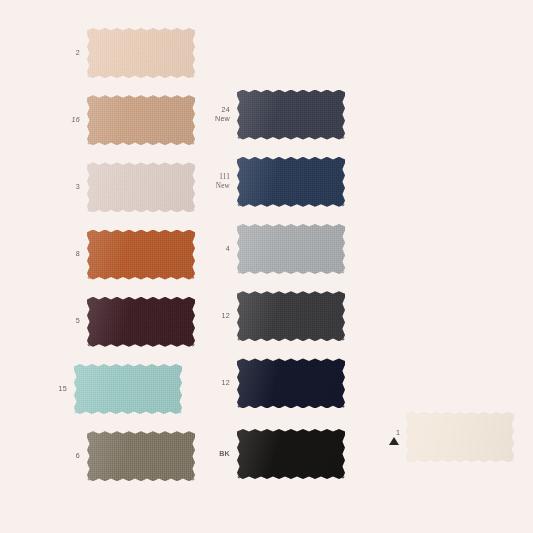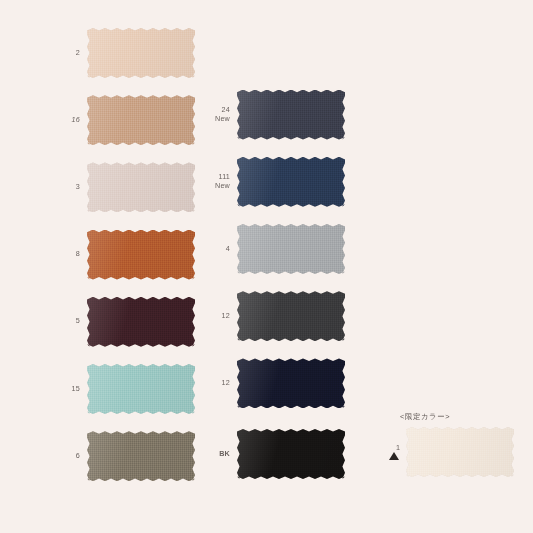--- a/index.html
+++ b/index.html
@@ -94,21 +94,20 @@
 </head>
 <body style="background: rgb(247, 240, 236);">
 
 <div id="card" style="background: rgb(247, 240, 236);">
 
   <div id="col-left"></div>
 
   <div id="col-right"></div>
 
   <div id="limited-section" style="left:374px;top:412px;">
-    <div id="limited-heading">&lt;限定カラー&gt;</div>
     <div id="limited-row">
       <div class="limited-label-box">
         <span class="num">1</span>
         <span class="tri-icon"></span>
       </div>
       <div class="swatch-wrap">
         <div class="swatch" id="limited-swatch" style="background: rgb(243, 232, 220); mask: none; clip-path: polygon(0px 2.6px, 6px 0px, 12px 2.6px, 18px 0px, 24px 2.6px, 30px 0px, 36px 2.6px, 42px 0px, 48px 2.6px, 54px 0px, 60px 2.6px, 66px 0px, 72px 2.6px, 78px 0px, 84px 2.6px, 90px 0px, 96px 2.6px, 102px 0px, 108px 2.6px, 108px 6.25px, 105.4px 12.5px, 108px 18.75px, 105.4px 25px, 108px 31.25px, 105.4px 37.5px, 108px 43.75px, 105.4px 50px, 108px 47.4px, 102px 50px, 96px 47.4px, 90px 50px, 84px 47.4px, 78px 50px, 72px 47.4px, 66px 50px, 60px 47.4px, 54px 50px, 48px 47.4px, 42px 50px, 36px 47.4px, 30px 50px, 24px 47.4px, 18px 50px, 12px 47.4px, 6px 50px, 0px 47.4px, 2.6px 50px, 0px 43.75px, 2.6px 37.5px, 0px 31.25px, 2.6px 25px, 0px 18.75px, 2.6px 12.5px, 0px 6.25px);">
           <div class="weave"></div>
           <div class="sheen"></div>
         </div>
@@ -154,21 +153,21 @@
     </div>
     <div class="swatch-row" style="left: 54px; top: 296.8px;">
       <div class="swatch-label">5</div>
       <div class="swatch-wrap">
         <div class="swatch" style="background: rgb(61, 31, 38); mask: none; clip-path: polygon(0px 2.6px, 6px 0px, 12px 2.6px, 18px 0px, 24px 2.6px, 30px 0px, 36px 2.6px, 42px 0px, 48px 2.6px, 54px 0px, 60px 2.6px, 66px 0px, 72px 2.6px, 78px 0px, 84px 2.6px, 90px 0px, 96px 2.6px, 102px 0px, 108px 2.6px, 108px 6.25px, 105.4px 12.5px, 108px 18.75px, 105.4px 25px, 108px 31.25px, 105.4px 37.5px, 108px 43.75px, 105.4px 50px, 108px 47.4px, 102px 50px, 96px 47.4px, 90px 50px, 84px 47.4px, 78px 50px, 72px 47.4px, 66px 50px, 60px 47.4px, 54px 50px, 48px 47.4px, 42px 50px, 36px 47.4px, 30px 50px, 24px 47.4px, 18px 50px, 12px 47.4px, 6px 50px, 0px 47.4px, 2.6px 50px, 0px 43.75px, 2.6px 37.5px, 0px 31.25px, 2.6px 25px, 0px 18.75px, 2.6px 12.5px, 0px 6.25px);">
           <div class="weave"></div>
           <div class="sheen"></div>
         </div>
       </div>
     </div>
-    <div class="swatch-row" style="left: 54px; top: 364px;">
+    <div class="swatch-row" style="left: 41px; top: 364px;">
       <div class="swatch-label">15</div>
       <div class="swatch-wrap">
         <div class="swatch" style="background: rgb(154, 200, 195); mask: none; clip-path: polygon(0px 2.6px, 6px 0px, 12px 2.6px, 18px 0px, 24px 2.6px, 30px 0px, 36px 2.6px, 42px 0px, 48px 2.6px, 54px 0px, 60px 2.6px, 66px 0px, 72px 2.6px, 78px 0px, 84px 2.6px, 90px 0px, 96px 2.6px, 102px 0px, 108px 2.6px, 108px 6.25px, 105.4px 12.5px, 108px 18.75px, 105.4px 25px, 108px 31.25px, 105.4px 37.5px, 108px 43.75px, 105.4px 50px, 108px 47.4px, 102px 50px, 96px 47.4px, 90px 50px, 84px 47.4px, 78px 50px, 72px 47.4px, 66px 50px, 60px 47.4px, 54px 50px, 48px 47.4px, 42px 50px, 36px 47.4px, 30px 50px, 24px 47.4px, 18px 50px, 12px 47.4px, 6px 50px, 0px 47.4px, 2.6px 50px, 0px 43.75px, 2.6px 37.5px, 0px 31.25px, 2.6px 25px, 0px 18.75px, 2.6px 12.5px, 0px 6.25px);">
           <div class="weave"></div>
           <div class="sheen"></div>
         </div>
       </div>
     </div>
     <div class="swatch-row" style="left: 54px; top: 431.2px;">
       <div class="swatch-label">6</div>
@@ -182,21 +181,21 @@
     <div class="swatch-row" style="left: 204px; top: 89.6px;">
       <div class="swatch-label">24
 New</div>
       <div class="swatch-wrap">
         <div class="swatch" style="background: rgb(60, 63, 77); mask: none; clip-path: polygon(0px 2.6px, 6px 0px, 12px 2.6px, 18px 0px, 24px 2.6px, 30px 0px, 36px 2.6px, 42px 0px, 48px 2.6px, 54px 0px, 60px 2.6px, 66px 0px, 72px 2.6px, 78px 0px, 84px 2.6px, 90px 0px, 96px 2.6px, 102px 0px, 108px 2.6px, 108px 6.25px, 105.4px 12.5px, 108px 18.75px, 105.4px 25px, 108px 31.25px, 105.4px 37.5px, 108px 43.75px, 105.4px 50px, 108px 47.4px, 102px 50px, 96px 47.4px, 90px 50px, 84px 47.4px, 78px 50px, 72px 47.4px, 66px 50px, 60px 47.4px, 54px 50px, 48px 47.4px, 42px 50px, 36px 47.4px, 30px 50px, 24px 47.4px, 18px 50px, 12px 47.4px, 6px 50px, 0px 47.4px, 2.6px 50px, 0px 43.75px, 2.6px 37.5px, 0px 31.25px, 2.6px 25px, 0px 18.75px, 2.6px 12.5px, 0px 6.25px);">
           <div class="weave"></div>
           <div class="sheen"></div>
         </div>
       </div>
     </div>
-    <div class="swatch-row" style="left: 204px; top: 156.8px;">
+    <div class="swatch-row" style="left: 204px; top: 156.8px; font-family: Liberation Serif, serif;">
       <div class="swatch-label">111
 New</div>
       <div class="swatch-wrap">
         <div class="swatch" style="background: rgb(42, 58, 85); mask: none; clip-path: polygon(0px 2.6px, 6px 0px, 12px 2.6px, 18px 0px, 24px 2.6px, 30px 0px, 36px 2.6px, 42px 0px, 48px 2.6px, 54px 0px, 60px 2.6px, 66px 0px, 72px 2.6px, 78px 0px, 84px 2.6px, 90px 0px, 96px 2.6px, 102px 0px, 108px 2.6px, 108px 6.25px, 105.4px 12.5px, 108px 18.75px, 105.4px 25px, 108px 31.25px, 105.4px 37.5px, 108px 43.75px, 105.4px 50px, 108px 47.4px, 102px 50px, 96px 47.4px, 90px 50px, 84px 47.4px, 78px 50px, 72px 47.4px, 66px 50px, 60px 47.4px, 54px 50px, 48px 47.4px, 42px 50px, 36px 47.4px, 30px 50px, 24px 47.4px, 18px 50px, 12px 47.4px, 6px 50px, 0px 47.4px, 2.6px 50px, 0px 43.75px, 2.6px 37.5px, 0px 31.25px, 2.6px 25px, 0px 18.75px, 2.6px 12.5px, 0px 6.25px);">
           <div class="weave"></div>
           <div class="sheen"></div>
         </div>
       </div>
     </div>
     <div class="swatch-row" style="left: 204px; top: 224px;">

